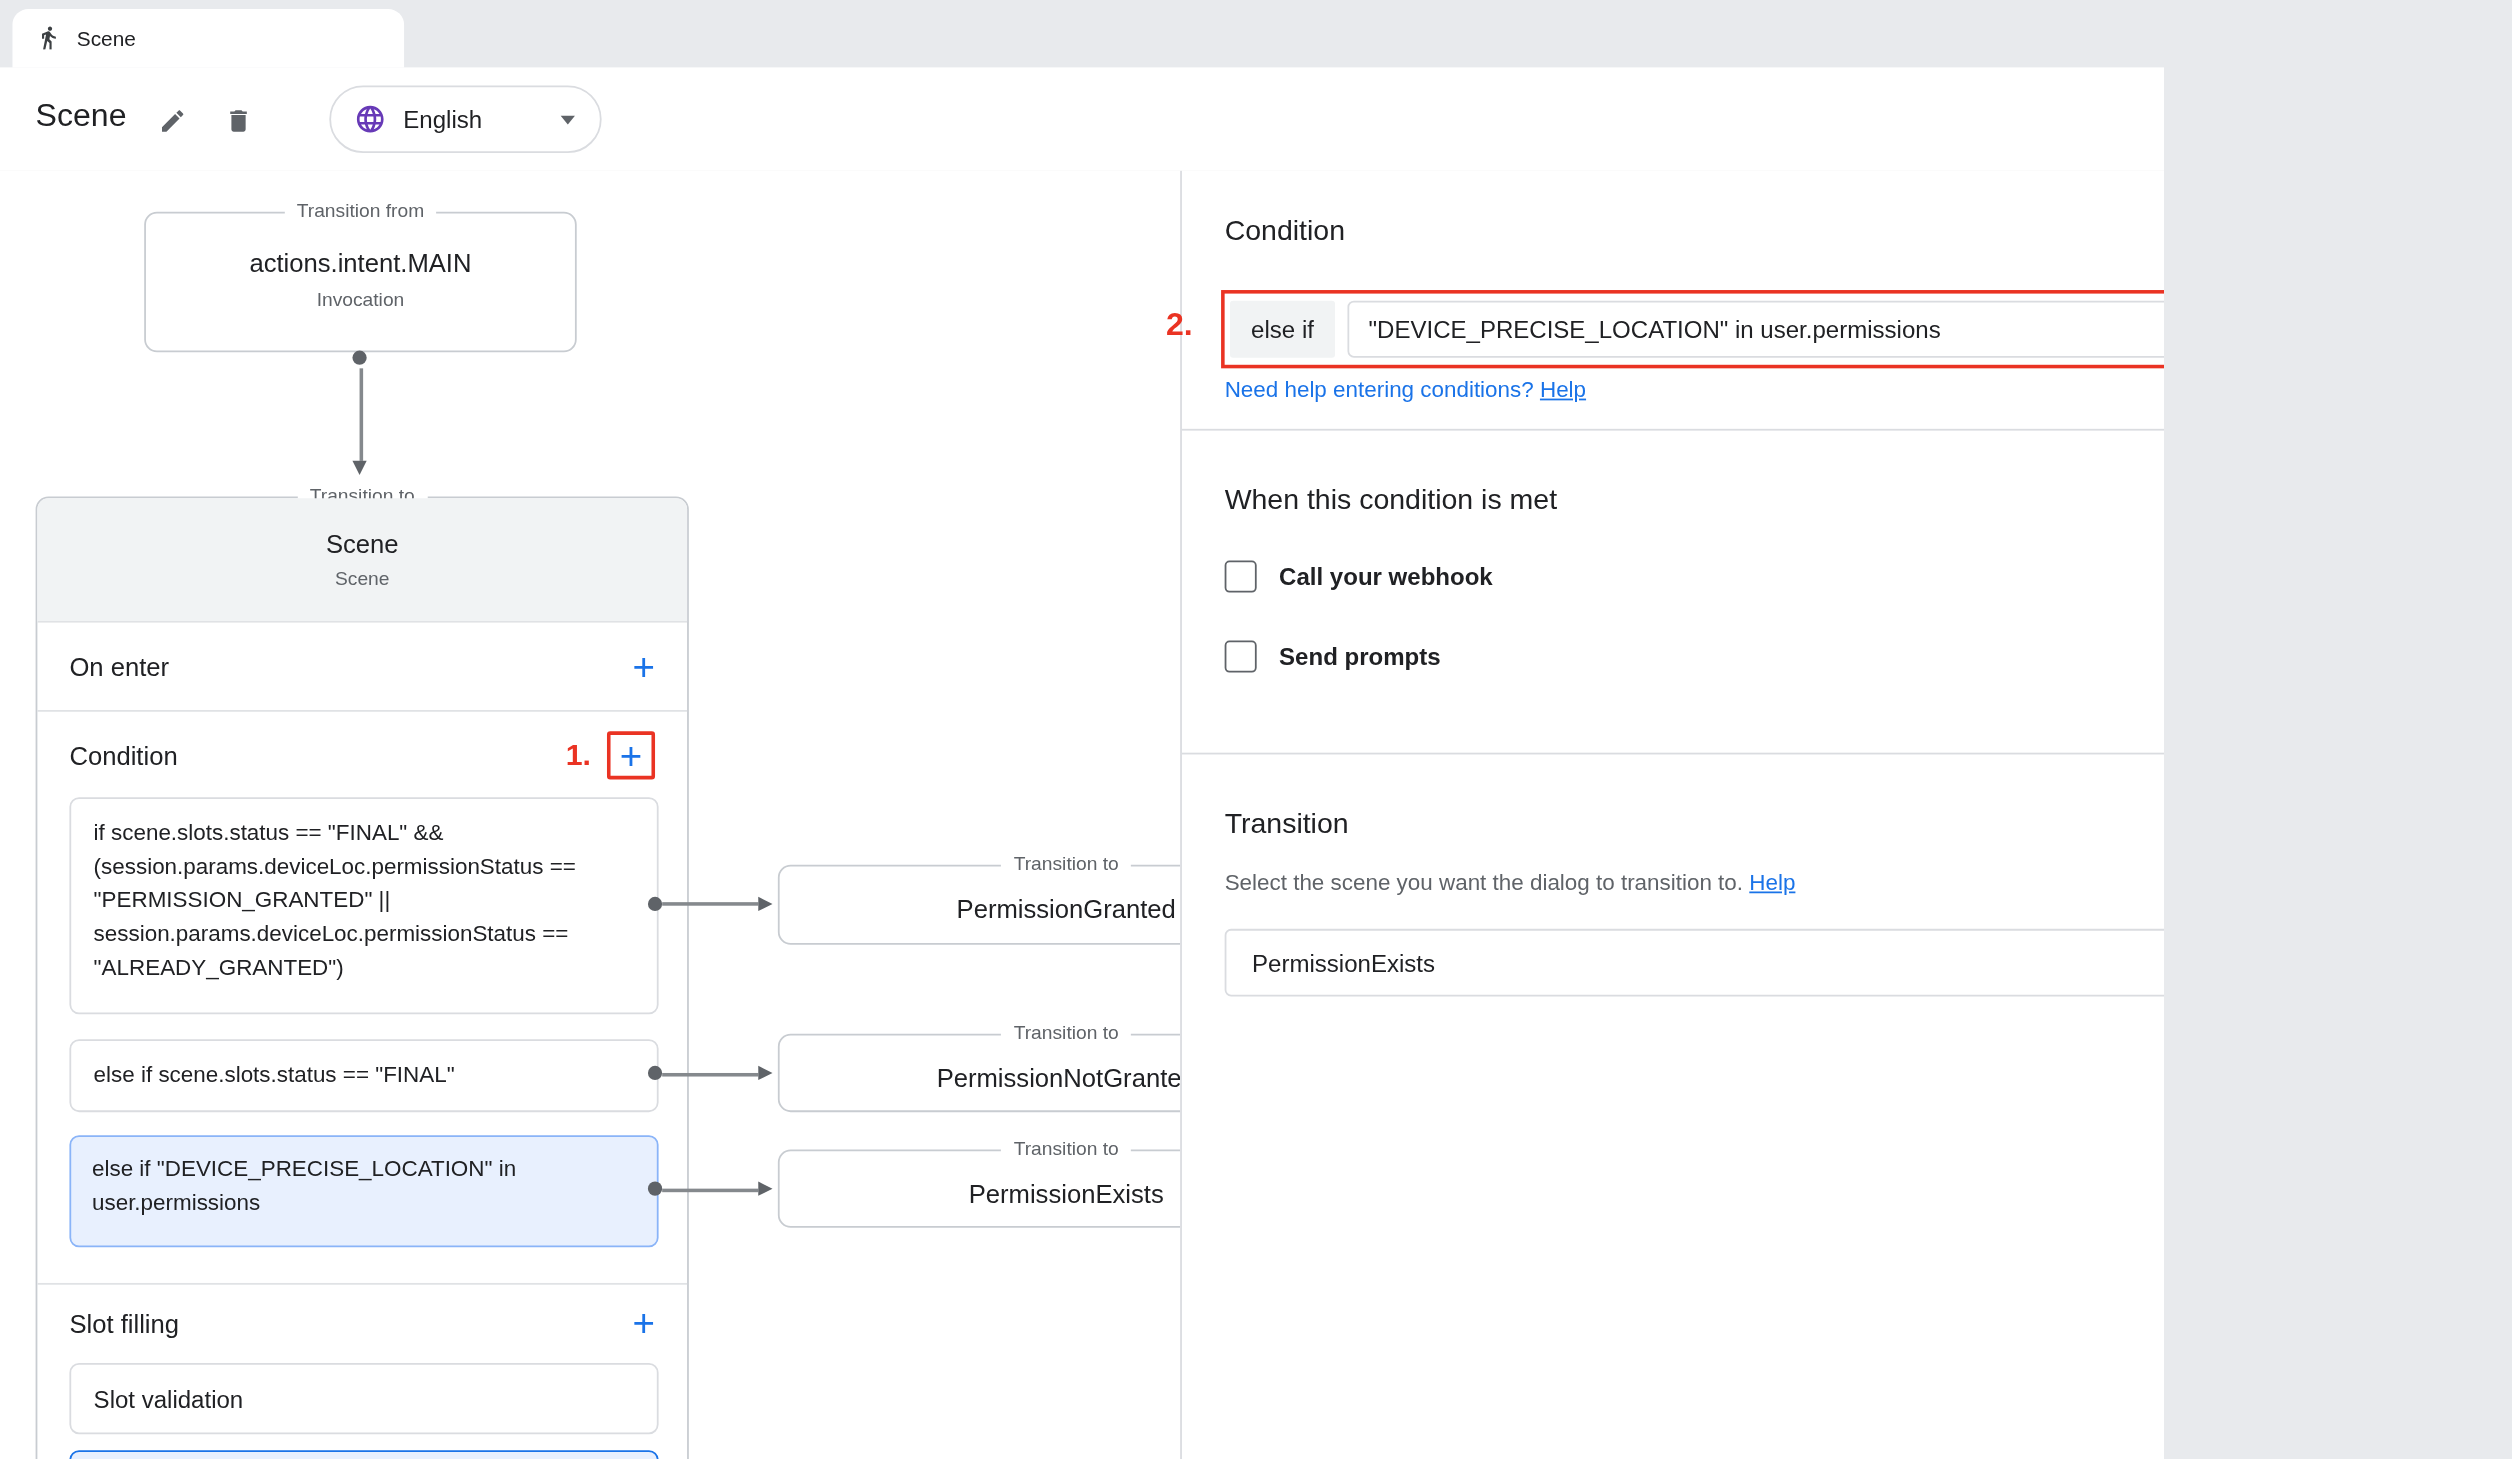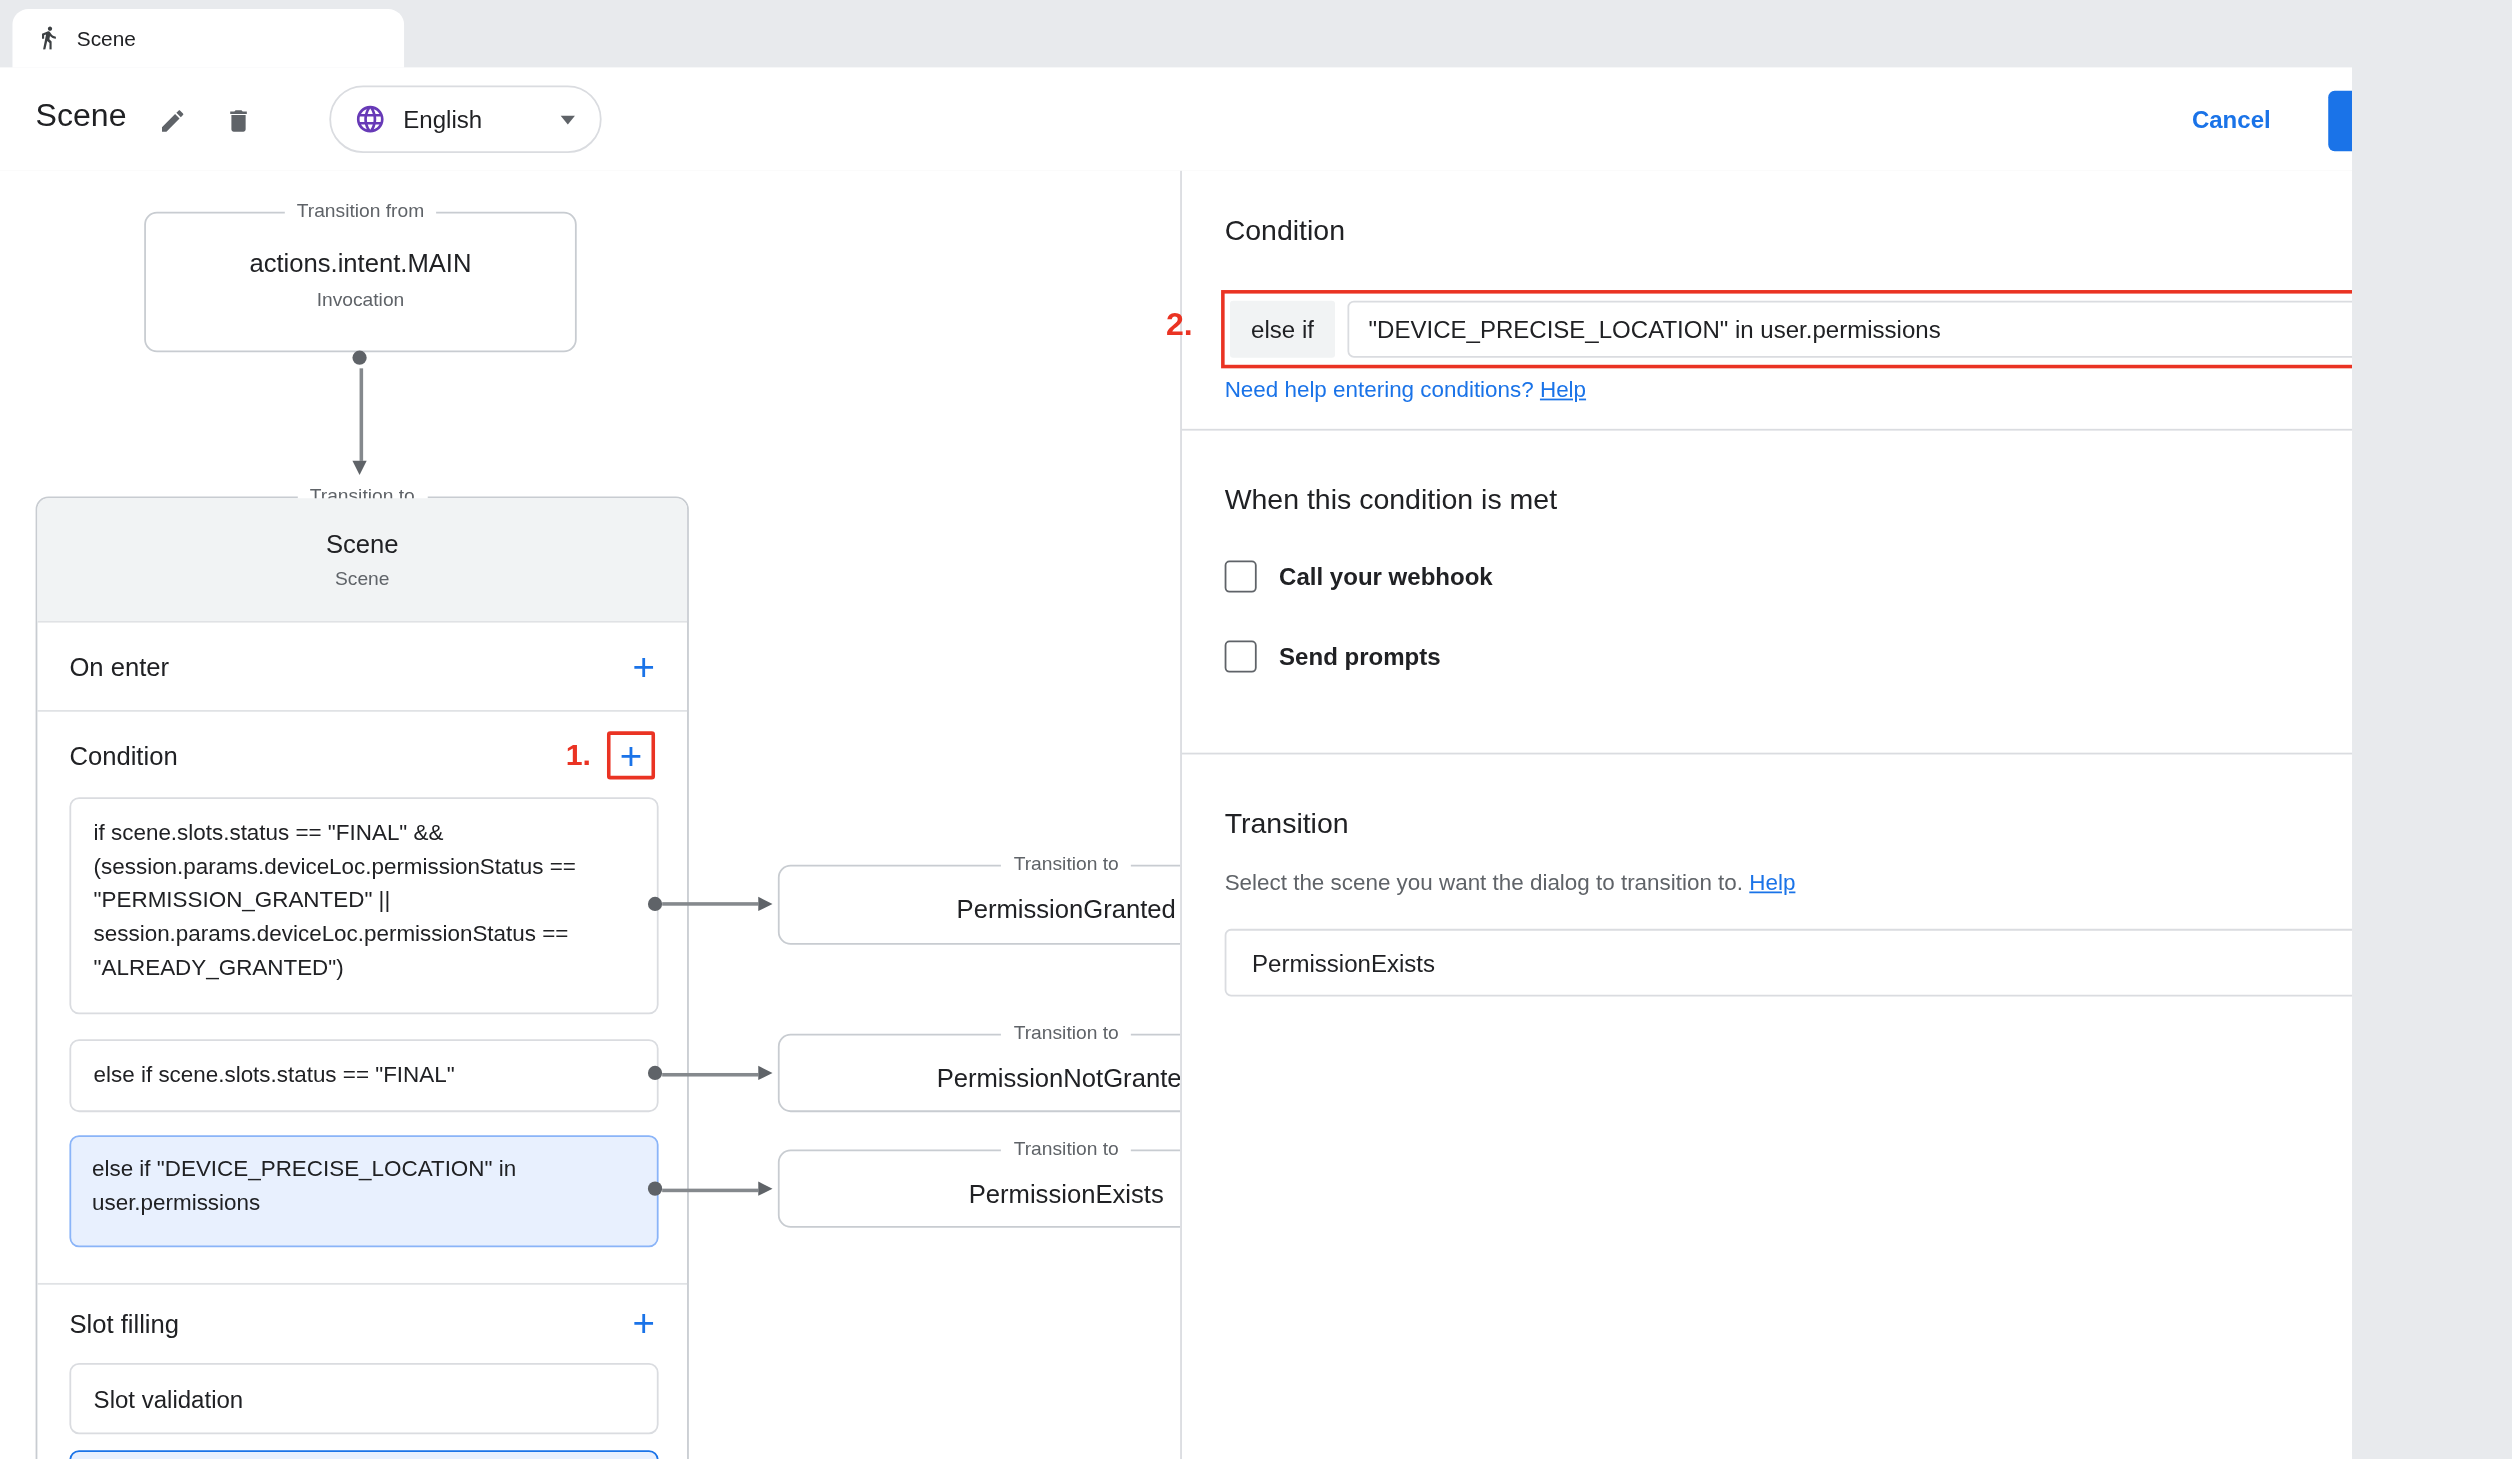--- a/index.html
+++ b/index.html
@@ -1,18 +1,18 @@
 <!DOCTYPE html>
 <html style="font-size:14.4px"><head>
 <meta charset="utf-8">
 <style>
   * { box-sizing: border-box; margin: 0; padding: 0; }
   html,body { width: 2512px; height: 1459px; }
   body { font-family: "Liberation Sans", "DejaVu Sans", sans-serif; background: #e8eaed; }
-  #viewport { position: relative; width: 2352px; height: 1459px; overflow: hidden; }
+  #viewport { position: relative; width: 2164px; height: 1459px; overflow: hidden; }
   #stage { position: absolute; left: 0; top: 0; width: 1411px; height: 820px;
            transform: scale(1.7800, 1.7794); transform-origin: 0 0; background: #fff; }
 
   
   .tabbar { position: absolute; left: 0; top: 0; width: 1411px; height: 38px; background: #e8eaed; }
   .tab { position: absolute; left: 7.2px; top: 4.5px; width: 220px; height: 33px;
          background: #fff; border-radius: 9px 9px 0 0; display: flex; align-items: center;
          padding-left: 12.6px; gap: 9px; }
   .tab-label { font-size: 11.7px; color: #202124; }
 

